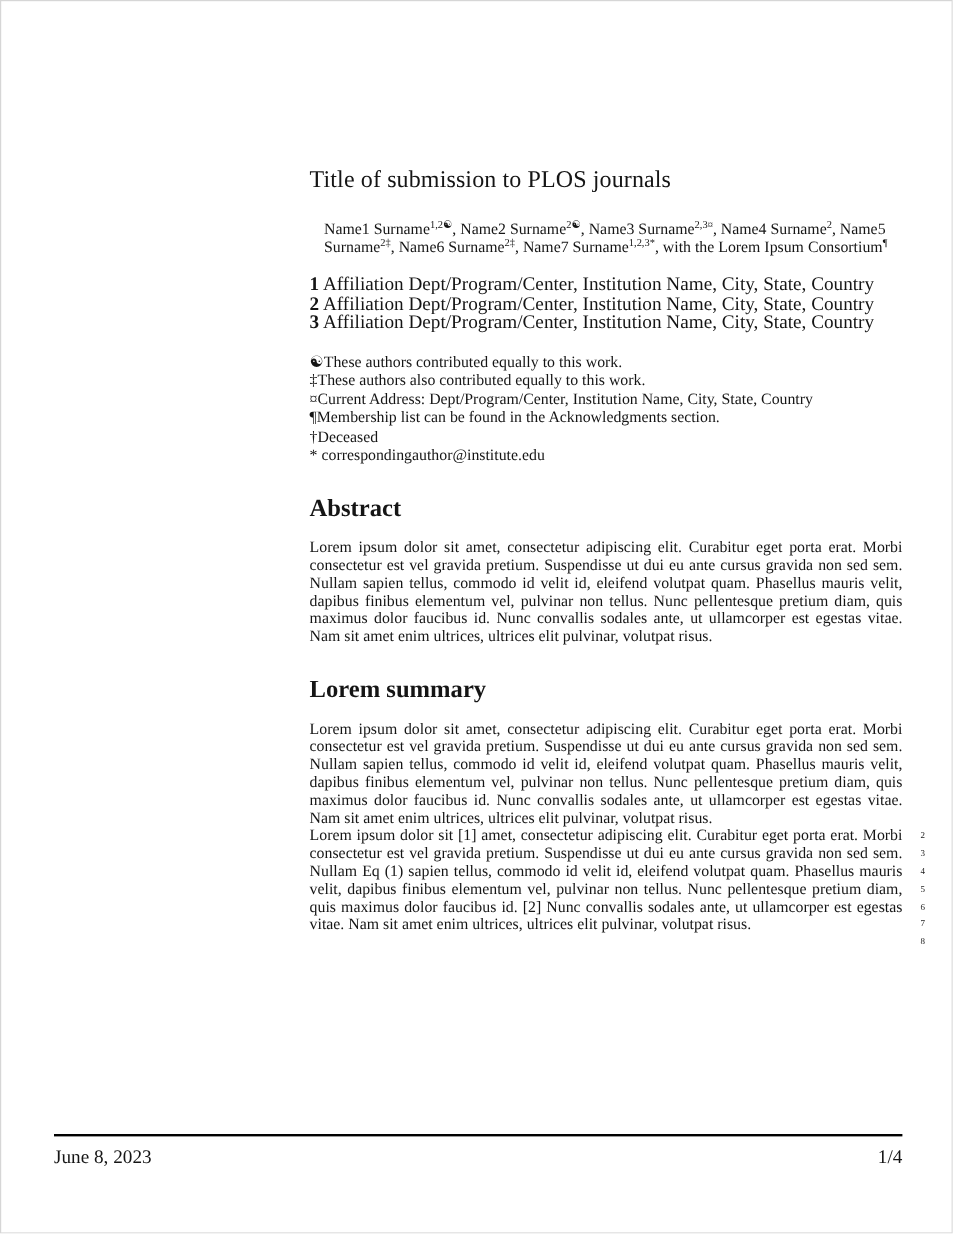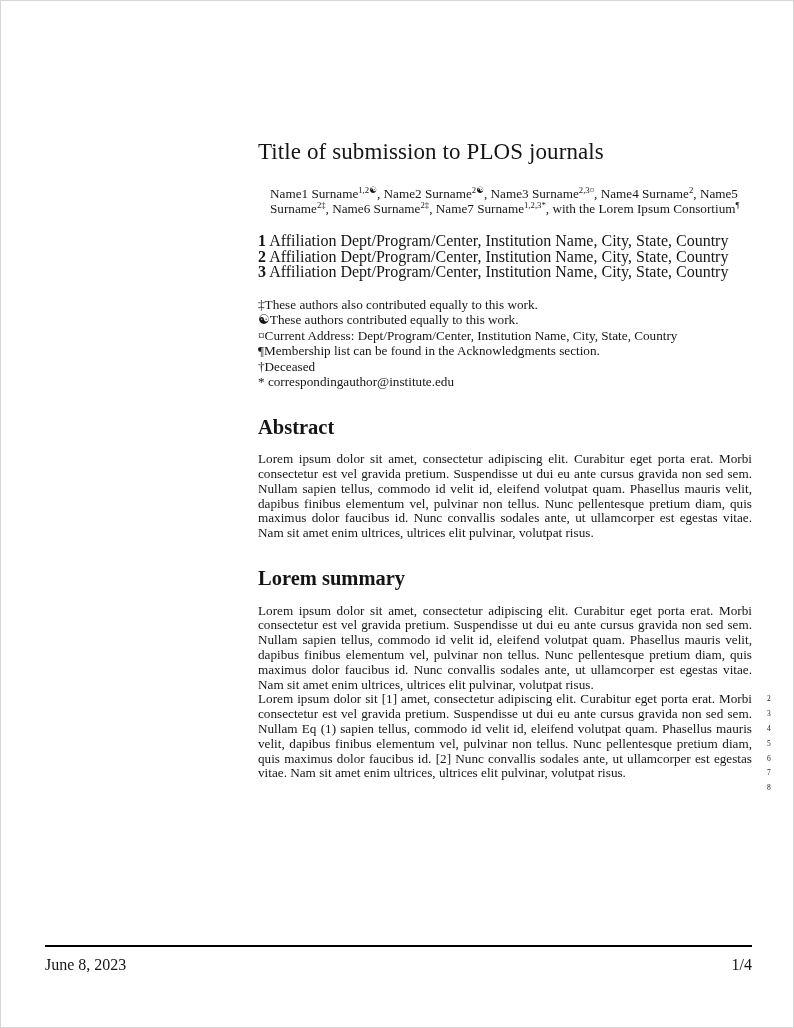--- a/index.html
+++ b/index.html
@@ -18,21 +18,21 @@
     font-family: "Liberation Serif", "DejaVu Serif", "DejaVu Sans", serif;
     color: #151515;
   }
   .content {
     position: absolute;
     left: 257px;
     top: 138px;
     width: 494px;
   }
   .title {
-    font-size: 23px;
+    font-size: 20px;
     font-weight: normal;
     margin: 0 0 21px 0;
     letter-spacing: 0.1px;
   }
   .authors {
     font-size: 13.2px;
     line-height: 15px;
     margin: 0 0 17px 12px;
     text-align: left;
   }
@@ -118,22 +118,22 @@
 
     <p class="authors"><span>Name1 Surname</span><sup>1,2☯</sup><span>, Name2 Surname</span><sup>2☯</sup><span>, Name3 Surname</span><sup>2,3¤</sup><span>, Name4 Surname</span><sup>2</sup><span>, Name5 Surname</span><sup>2‡</sup><span>, Name6 Surname</span><sup>2‡</sup><span>, Name7 Surname</span><sup>1,2,3*</sup><span>, with the Lorem Ipsum Consortium</span><sup>¶</sup></p>
 
     <div class="affiliations">
       <div class="aff-line"><span class="aff-num">1</span> <span>Affiliation Dept/Program/Center, Institution Name, City, State, Country</span></div>
       <div class="aff-line"><span class="aff-num">2</span> <span>Affiliation Dept/Program/Center, Institution Name, City, State, Country</span></div>
       <div class="aff-line"><span class="aff-num">3</span> <span>Affiliation Dept/Program/Center, Institution Name, City, State, Country</span></div>
     </div>
 
     <div class="notes">
+      <div class="note-line">☯These authors contributed equally to this work.</div>
       <div class="note-line">‡These authors also contributed equally to this work.</div>
-      <div class="note-line">☯These authors contributed equally to this work.</div>
       <div class="note-line">¤Current Address: Dept/Program/Center, Institution Name, City, State, Country</div>
       <div class="note-line">¶Membership list can be found in the Acknowledgments section.</div>
       <div class="note-line">†Deceased</div>
       <div class="note-line">* correspondingauthor@institute.edu</div>
     </div>
 
     <section>
       <h2 class="section-heading">Abstract</h2>
       <p class="body-para">Lorem ipsum dolor sit amet, consectetur adipiscing elit. Curabitur eget porta erat. Morbi consectetur est vel gravida pretium. Suspendisse ut dui eu ante cursus gravida non sed sem. Nullam sapien tellus, commodo id velit id, eleifend volutpat quam. Phasellus mauris velit, dapibus finibus elementum vel, pulvinar non tellus. Nunc pellentesque pretium diam, quis maximus dolor faucibus id. Nunc convallis sodales ante, ut ullamcorper est egestas vitae. Nam sit amet enim ultrices, ultrices elit pulvinar, volutpat risus.</p>
     </section>

